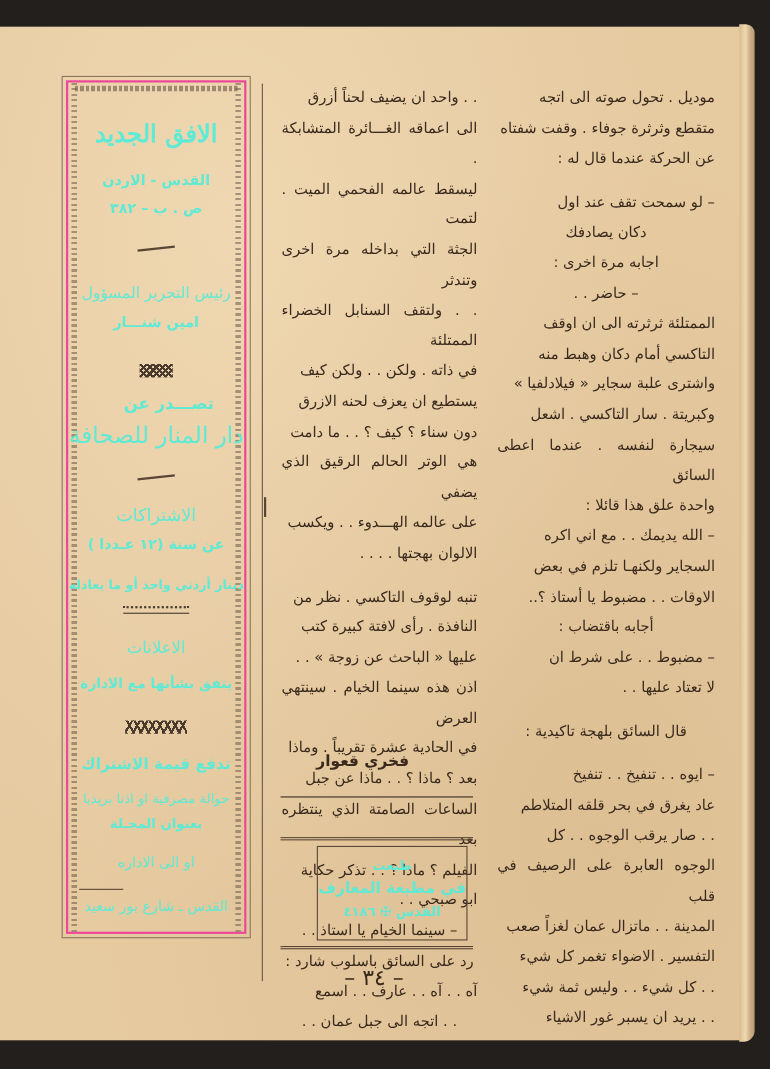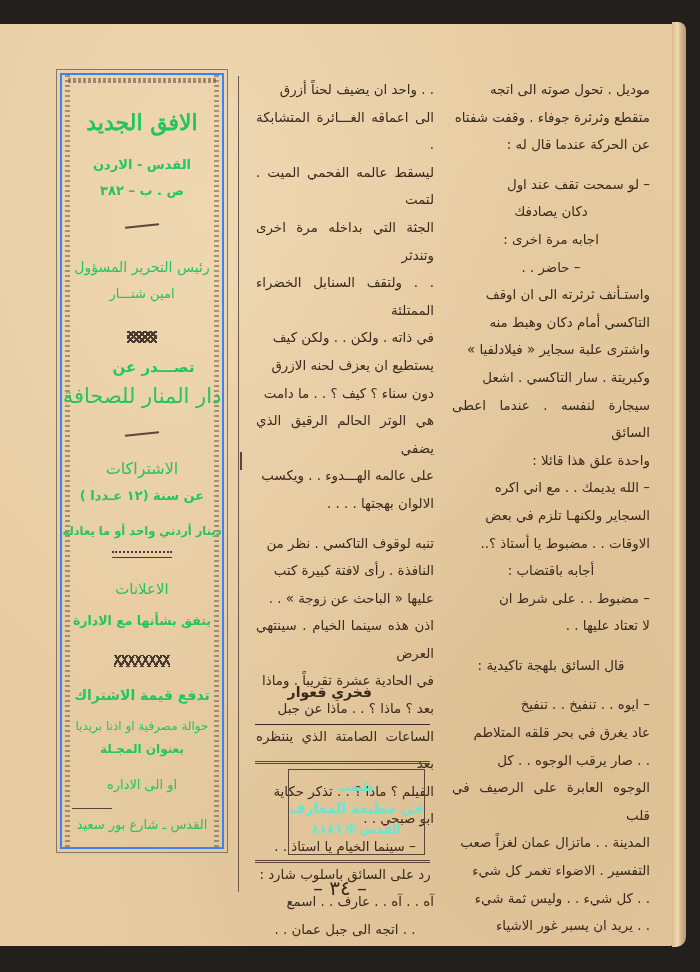--- a/index.html
+++ b/index.html
@@ -29,43 +29,43 @@
   }
   .col p { margin:0; }
   .col .c { text-align:center; }
   .col .gap { height:12px; }
   #col-right { left:452px; top:76px; width:198px; }
   #col-mid   { left:256px; top:76px; width:178px; }
 
   
   .infobox {
     position:absolute; left:60px; top:73px; width:160px; height:772px;
-    border:2px solid #3b82f6;
+    border:2px solid #ec4899;
     outline:1px solid #8a7660; outline-offset:3px;
-    direction:rtl; text-align:center; color:#22c55e;
+    direction:rtl; text-align:center; color:#5eead4;
   }
   .infobox .wavy-l, .infobox .wavy-r {
     position:absolute; top:0; bottom:0; width:5px;
     background:repeating-linear-gradient(180deg,#6a5848 0 2px,transparent 2px 5px);
     opacity:.55;
   }
   .infobox .wavy-l { left:3px; } .infobox .wavy-r { right:3px; }
   .infobox .topbar {
     position:absolute; left:6px; right:6px; top:3px; height:5px;
     background:repeating-linear-gradient(90deg,#6a5848 0 3px,transparent 3px 5px);
     opacity:.6;
   }
   .ib { position:absolute; left:0; right:0; }
   .ib-title { font-family:"DejaVu Serif", serif; font-size:22px; font-weight:bold; top:34px; }
   .ib-city { font-size:13px; font-weight:bold; top:82px; }
   .ib-pobox { font-size:13px; font-weight:bold; top:108px; }
   .orn-swirl { height:2px; background:#5a4636; width:34px; margin:0 auto; transform:rotate(-6deg); }
   .ib-orn1 { top:150px; }
   .ib-editor-label { font-size:14px; top:184px; }
-  .ib-editor-name { font-size:13px; font-weight:normal; top:211px; letter-spacing:2px; }
+  .ib-editor-name { font-size:13px; font-weight:bold; top:211px; letter-spacing:2px; }
   .orn-block { width:30px; height:12px; margin:0 auto;
     background:repeating-linear-gradient(45deg,#4a3a2e 0 2px,transparent 2px 4px),
                repeating-linear-gradient(-45deg,#4a3a2e 0 2px,transparent 2px 4px); }
   .ib-orn2 { top:256px; }
   .ib-issued { font-size:15px; font-weight:bold; top:283px; letter-spacing:3px;padding-left:23px; }
   .ib-publisher { font-family:"DejaVu Serif", serif; font-size:21px; top:309px; }
   .ib-orn3 { top:358px; }
   .ib-subs-title { font-size:16px; top:384px; }
   .ib-subs-term { font-size:13px; font-weight:bold; top:413px; }
   .ib-subs-price { font-size:11.5px; font-weight:bold; top:449px; white-space:nowrap; }
@@ -160,21 +160,21 @@
 
 <div class="col" id="col-right">
     <p>موديل . تحول صوته الى اتجه</p>
     <p>متقطع وثرثرة جوفاء . وقفت شفتاه</p>
     <p>عن الحركة عندما قال له :</p>
     <p class="gap"></p>
     <p>– لو سمحت تقف عند اول</p>
     <p class="c">دكان يصادفك</p>
     <p class="c">اجابه مرة اخرى :</p>
     <p class="c">– حاضر . .</p>
-    <p>واستـأنف ثرثرته الى ان اوقف</p>
+    <p>الممتلئة ثرثرته الى ان اوقف</p>
     <p>التاكسي أمام دكان وهبط منه</p>
     <p>واشترى علبة سجاير « فيلادلفيا »</p>
     <p>وكبريتة . سار التاكسي . اشعل</p>
     <p>سيجارة لنفسه . عندما اعطى السائق</p>
     <p>واحدة علق هذا قائلا :</p>
     <p>– الله يديمك . . مع اني اكره</p>
     <p>السجاير ولكنهـا تلزم في بعض</p>
     <p>الاوقات . . مضبوط يا أستاذ ؟..</p>
     <p class="c">أجابه باقتضاب :</p>
     <p>– مضبوط . . على شرط ان</p>

